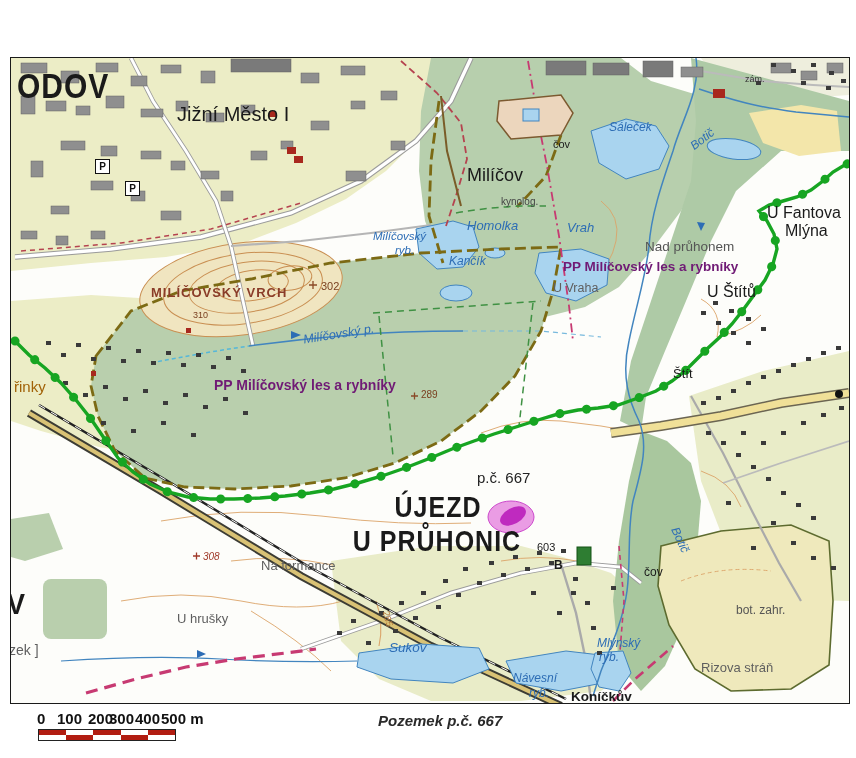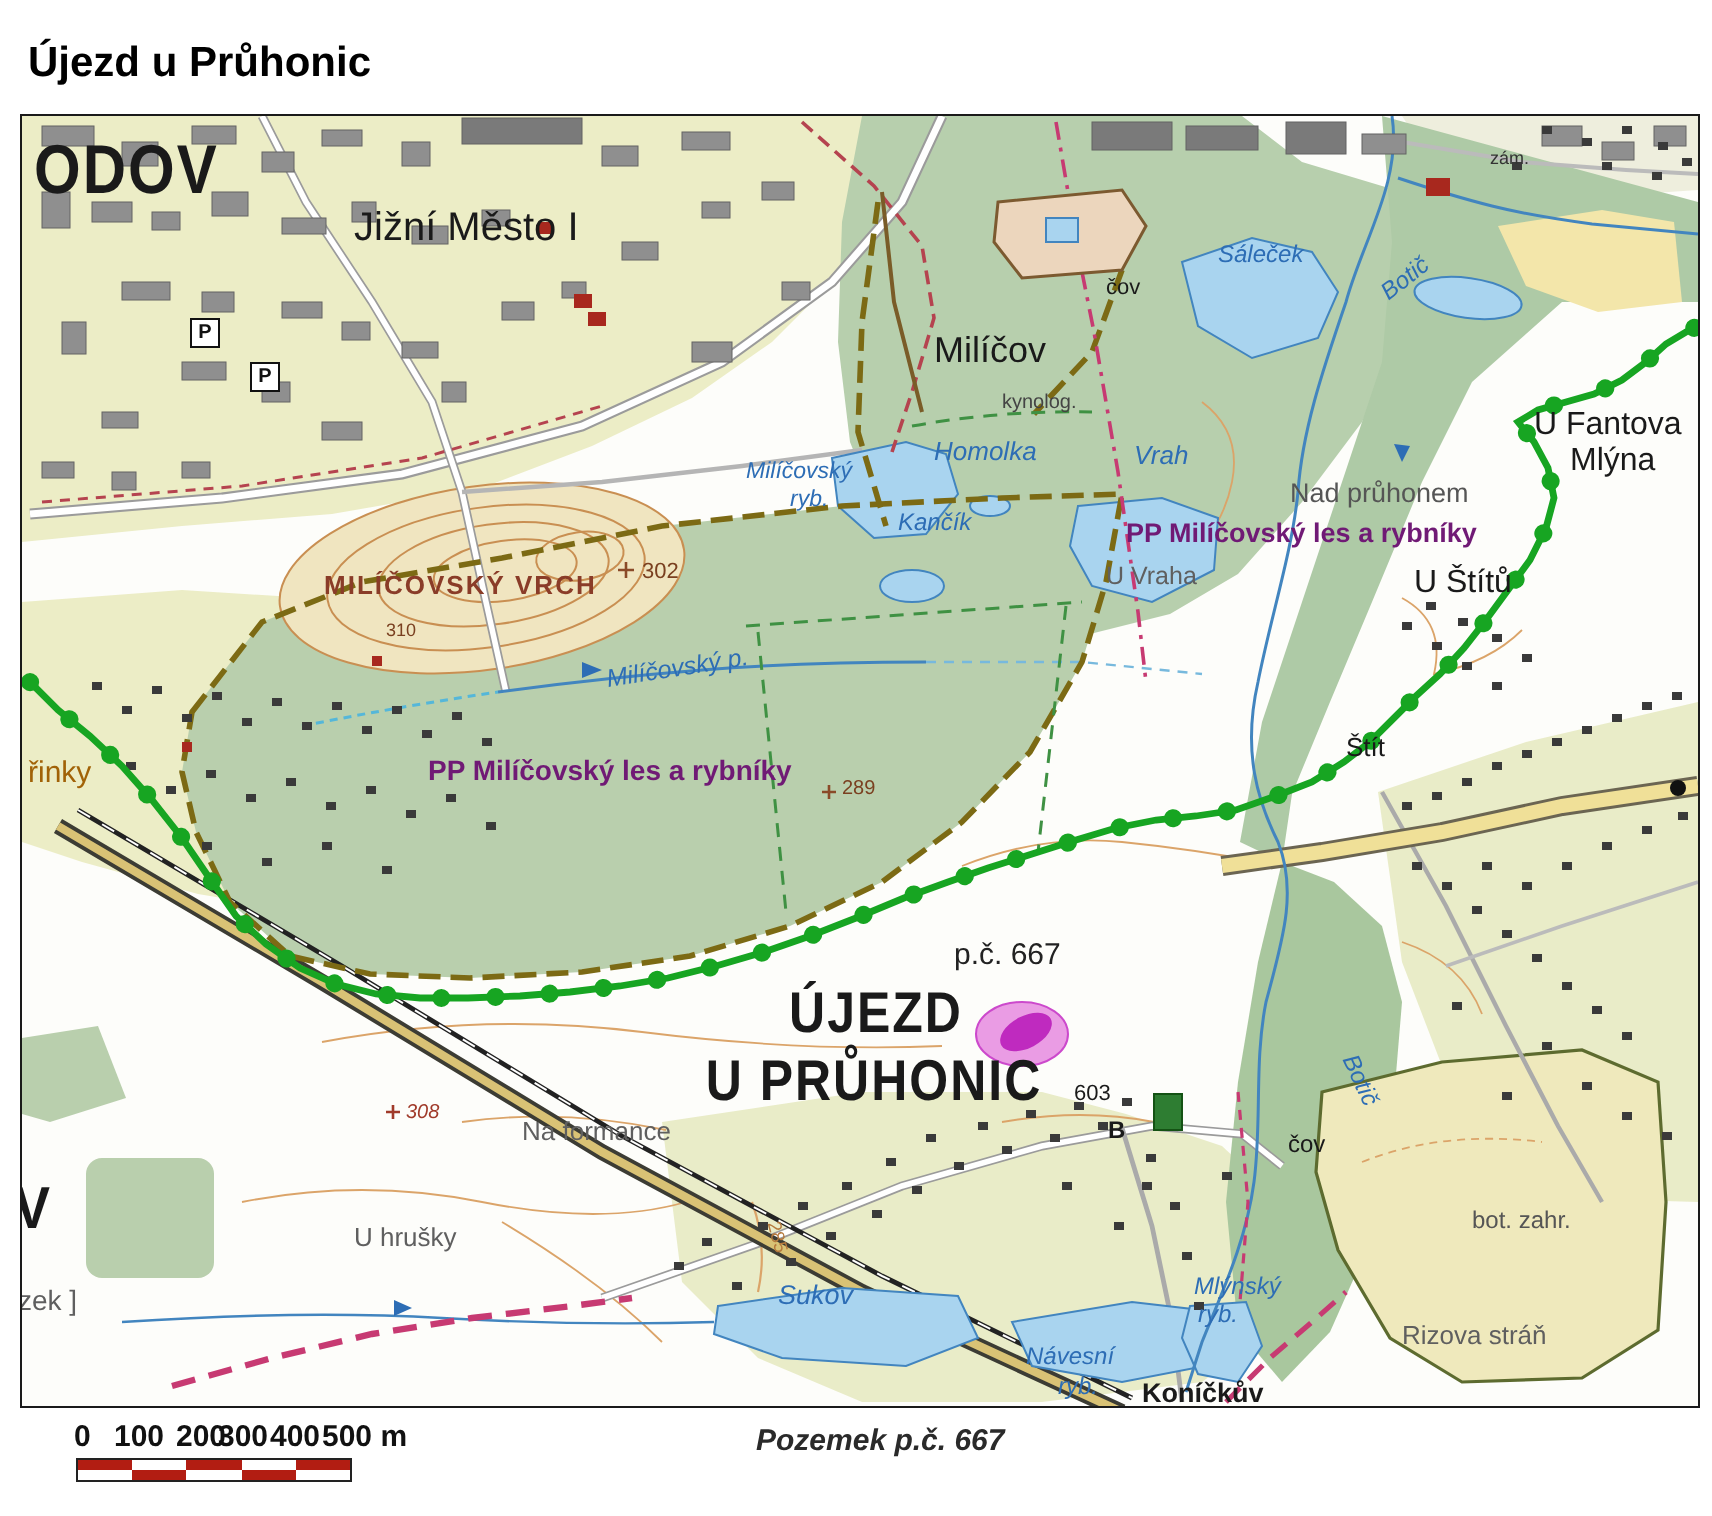--- a/index.html
+++ b/index.html
@@ -27,21 +27,20 @@
   #scale-bar .cell{border-right:0.5px solid #55222{0};}
   #scale-bar .cell:nth-child(odd){background:#b21d12;}
   #scale-bar .cell:nth-child(even){background:#fff;}
   #caption{position:absolute;left:378px;top:712px;font-size:15px;font-weight:bold;
            font-style:italic;color:#2a2a2a;}
 </style>
 </head>
 <body>
 <div id="app">
 
-<div id="page-title">Újezd u Průhonic</div>
 
 <div id="map-frame">
   <svg id="map-svg" width="838" height="645" viewBox="10 57 838 645">
 
     <g>
       <path d="M10,57 L470,57 L470,72 L438,110 L415,140 L385,170 L345,198 L295,222 L240,243 L165,256 L90,262 L10,270 Z" fill="#ecedc6"></path>
       <path d="M10,300 L90,294 L170,299 L230,310 L262,332 L272,362 L286,396 L268,430 L218,452 L158,456 L98,446 L40,430 L10,420 Z" fill="#ecedc6"></path>
       <path d="M430,82 L520,76 L560,88 L558,130 L538,170 L505,206 L470,216 L442,200 L426,160 Z" fill="#f0ecb8"></path>
       <path d="M688,395 L762,370 L848,350 L848,600 L780,598 L730,558 L700,480 Z" fill="#e9ecc8"></path>
       <path d="M330,560 L430,545 L520,545 L562,556 L610,572 L640,600 L640,660 L600,690 L520,700 L430,700 L378,678 L340,640 Z" fill="#e9ecc8"></path>
@@ -349,21 +348,21 @@
   <span class="lbl blue" style="left:456px;top:161px;font-size:13px;">Homolka</span>
   <span class="lbl blue" style="left:556px;top:163px;font-size:13px;">Vrah</span>
   <span class="lbl blue" style="left:438px;top:197px;font-size:12px;">Kančík</span>
   <span class="lbl brown" style="left:552px;top:202px;font-size:13.5px;">PP Milíčovský les a rybníky</span>
   <span class="lbl gray" style="left:542px;top:224px;font-size:12.5px;">U Vraha</span>
   <span class="lbl" style="left:634px;top:182px;font-size:13.5px;color:#555;">Nad průhonem</span>
   <span class="lbl ital" style="left:756px;top:147px;font-size:16px;">U Fantova</span>
   <span class="lbl ital" style="left:774px;top:165px;font-size:16px;">Mlýna</span>
   <span class="lbl ital" style="left:696px;top:226px;font-size:16px;">U Štítů</span>
   <span class="lbl ital" style="left:662px;top:309px;font-size:13px;">Štít</span>
-  <span class="lbl redbrown" style="left:151px;top:228px;font-size:13px;">MILÍČOVSKÝ VRCH</span>
+  <span class="lbl redbrown" style="left:140px;top:228px;font-size:13px;">MILÍČOVSKÝ VRCH</span>
   <span class="lbl" style="left:310px;top:223px;font-size:11px;color:#7a4020;">302</span>
   <span class="lbl" style="left:182px;top:253px;font-size:9px;color:#7a4020;">310</span>
   <span class="lbl" style="left:410px;top:332px;font-size:10px;color:#7a4020;">289</span>
   <span class="lbl" style="left:192px;top:494px;font-size:10px;color:#a03a2a;font-style:italic;">308</span>
   <span class="lbl contour-num" style="left:369px;top:556px;font-size:9.5px;transform:rotate(75deg);">285</span>
   <span class="lbl blue" style="left:362px;top:173px;font-size:11.5px;">Milíčovský</span>
   <span class="lbl blue" style="left:384px;top:187px;font-size:11.5px;">ryb.</span>
   <span class="lbl blue" style="left:292px;top:270px;font-size:12.5px;transform:rotate(-9deg);">Milíčovský p.</span>
   <span class="lbl brown" style="left:203px;top:320px;font-size:14px;">PP Milíčovský les a rybníky</span>
   <span class="lbl" style="left:466px;top:412px;font-size:15px;color:#222;text-align:center;">p.č. 667</span>

